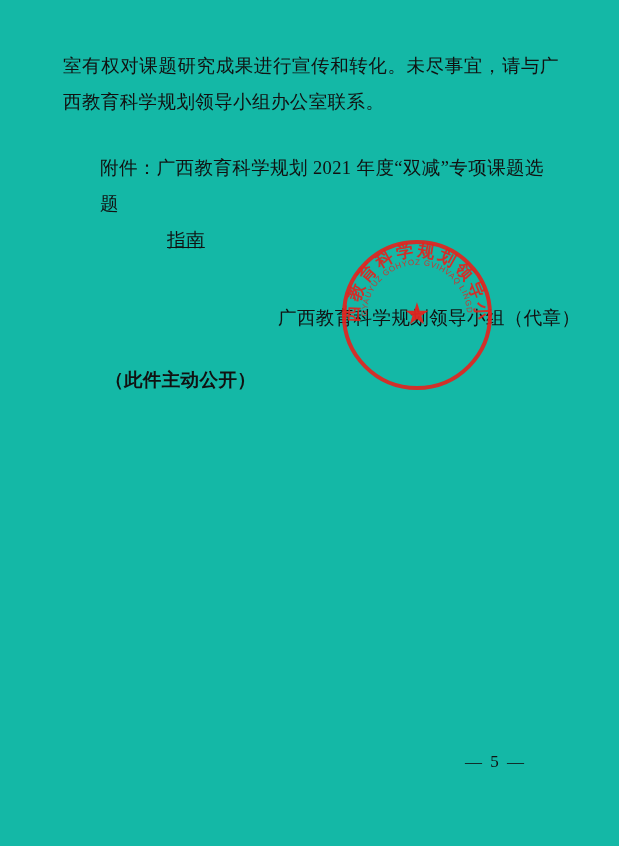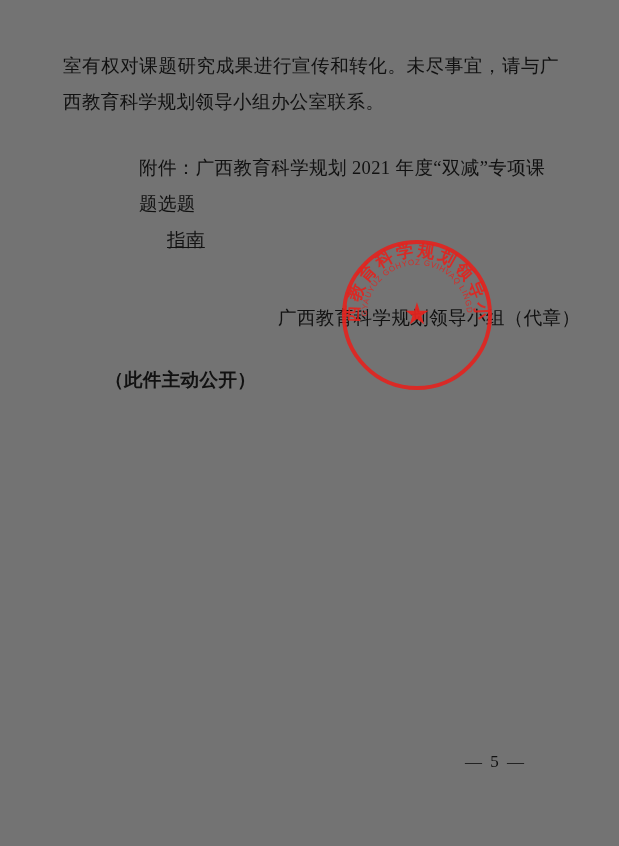--- a/index.html
+++ b/index.html
@@ -14,21 +14,21 @@
     font-family: "Liberation Serif", "DejaVu Serif", serif;
     color: #111111;
     overflow: hidden;
   }
 
   .page {
     position: absolute;
     left: 0; top: 0;
     width: 619px;
     height: 846px;
-    background: #737373;
+    background: #14b8a6;
   }
 
   .body-text {
     position: absolute;
     left: 63px;
     top: 48px;
     width: 496px;
     font-size: 18.5px;
     line-height: 36px;
     letter-spacing: 0.4px;
@@ -40,21 +40,20 @@
     position: absolute;
     left: 100px;
     top: 150px;
     width: 462px;
     font-size: 18.5px;
     line-height: 36px;
     letter-spacing: 0.4px;
   }
   .attachment-line1 {
     display: block;
-    margin-left: 39px;
   }
   .attachment-line2 {
     display: block;
     margin-left: 67px;
     text-decoration: underline;
   }
 
   .signature-block {
     position: absolute;
     left: 278px;

